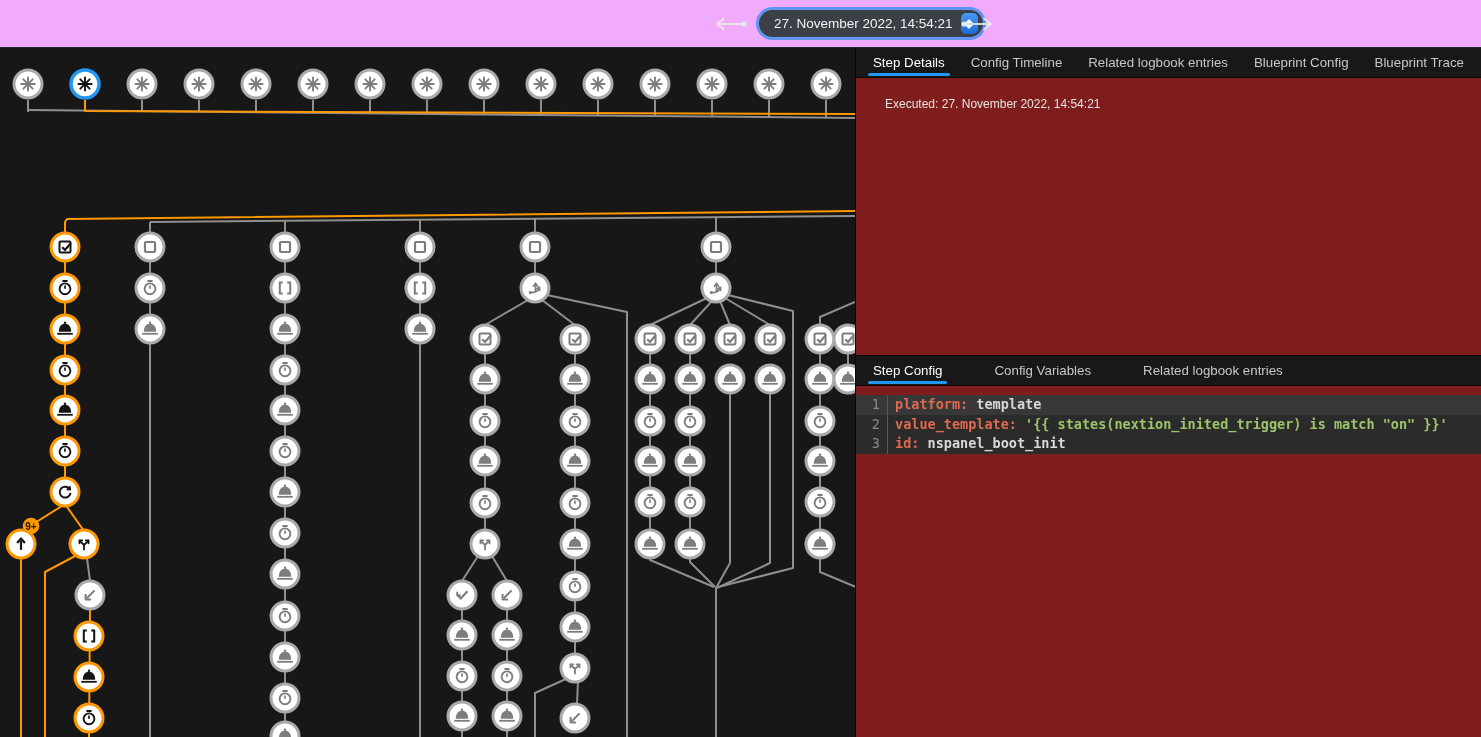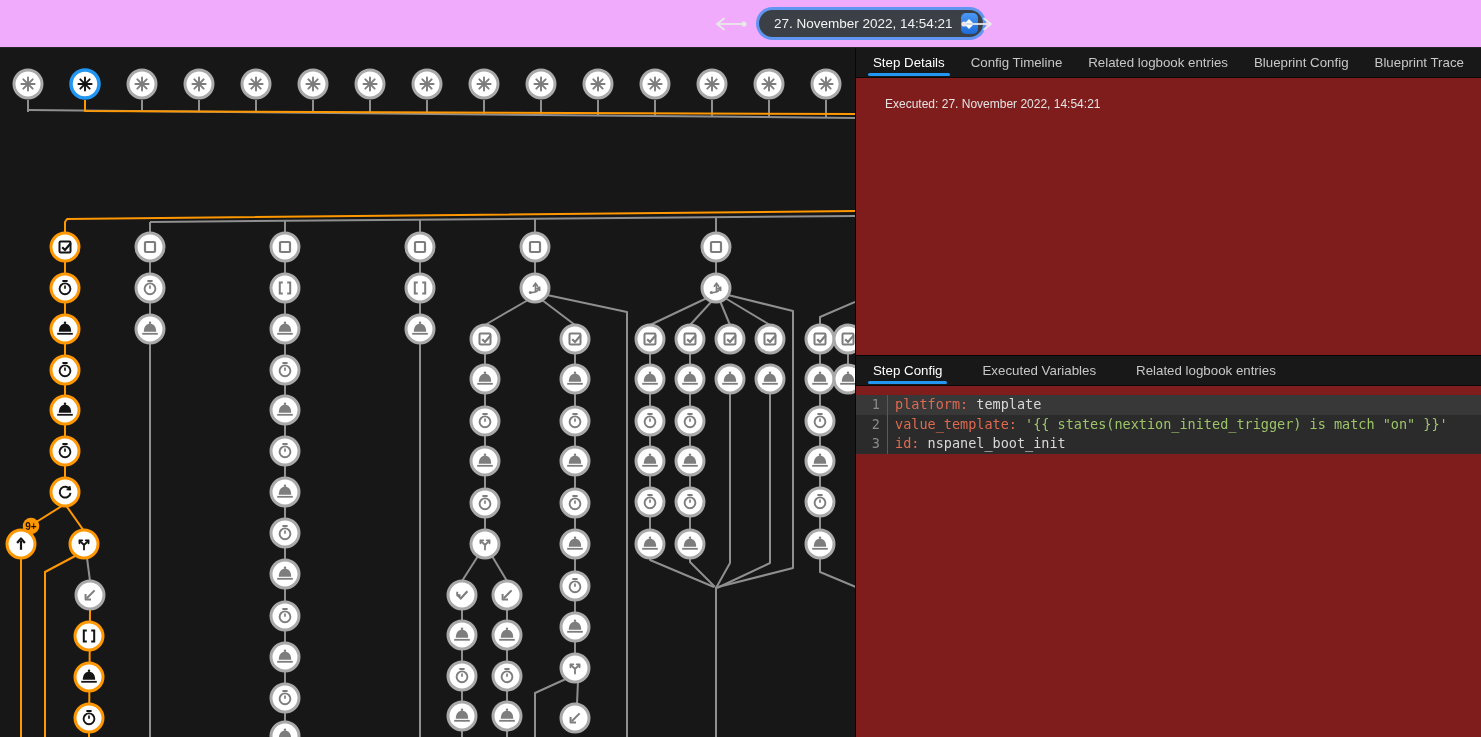--- a/index.html
+++ b/index.html
@@ -14,33 +14,33 @@
   .stepper{width:17px;height:21px;border-radius:5px;background:linear-gradient(#4b97f4,#1d6bd8);
     display:flex;flex-direction:column;align-items:center;justify-content:center;gap:2px;}
   .stepper i{display:block;width:0;height:0;border-left:4px solid transparent;border-right:4px solid transparent;}
   .stepper .up{border-bottom:4px solid #fff;}
   .stepper .dn{border-top:4px solid #fff;}
   .graph-panel{position:absolute;left:0;top:48px;width:855px;height:689px;background:#171717;}
   .right-panel{position:absolute;left:855px;top:48px;width:626px;height:689px;background:#7f1d1d;border-left:1px solid #060606;box-sizing:border-box;}
   .tabbar{height:30px;display:flex;align-items:stretch;background:#181818;border-bottom:1px solid #0a0a0a;
     font-size:13.3px;color:#c7c7c7;box-sizing:border-box;}
   .tabbar.spread{justify-content:space-between;padding:0 17px;}
-  .tabbar.leftal{justify-content:flex-start;gap:40px;padding:0 17px;}
+  .tabbar.leftal{justify-content:flex-start;gap:52px;padding:0 17px;}
   .tab{position:relative;display:flex;align-items:center;cursor:pointer;white-space:nowrap;}
   .tab.active{color:#ffffff;}
   .tab .ul{display:none;}
   .tab.active .ul{display:block;position:absolute;left:-5px;right:-5px;bottom:1px;height:3px;border-radius:2px;background:var(--accent,#2196f3);}
   .executed{padding:19px 0 0 29px;color:#e3e3e3;font-size:12px;}
   .lower-section{position:absolute;left:0;top:307px;right:0;bottom:0;border-top:1px solid #060606;}
   .code-editor{margin-top:9px;background:#2b2b2b;font-family:"DejaVu Sans Mono","Liberation Mono",monospace;
     font-size:13.5px;line-height:19.5px;color:#d8d8d8;}
   .code-row{display:flex;}
   .code-row.active-line{background:#383838;}
   .code-row .ln{width:24px;flex:0 0 24px;text-align:right;padding-right:7px;color:#8a8a8a;border-right:1px solid #5a5a5a;}
-  .code-row .lc{padding-left:7px;white-space:pre;}
+  .code-row .lc{padding-left:7px;white-space:pre;font-weight:bold;}
   .seg-key{color:var(--code-key,#e06a50);}
   .seg-plain{color:#d8d8d8;}
   .seg-string{color:var(--code-string,#9dc469);}
 </style>
 </head>
 <body>
 
 <div class="topbar">
   <button class="trace-nav-btn" style="left:710px;" title="">
     <svg width="40" height="18" viewBox="0 0 40 18">
@@ -731,21 +731,21 @@
       <div class="tab active">Step Details<span class="ul"></span></div>
       <div class="tab">Config Timeline</div>
       <div class="tab">Related logbook entries</div>
       <div class="tab">Blueprint Config</div>
       <div class="tab">Blueprint Trace</div>
     </div>
   <div class="executed">Executed: 27. November 2022, 14:54:21</div>
   <div class="lower-section">
     <div class="tabbar leftal">
         <div class="tab active">Step Config<span class="ul"></span></div>
-        <div class="tab">Executed Variables</div>
+        <div class="tab">Config Variables</div>
         <div class="tab">Related logbook entries</div>
       </div>
     <div class="code-editor">
         <div class="code-row active-line">
           <span class="ln">1</span>
           <span class="lc"><span class="seg-key">platform:</span><span class="seg-plain"> template</span></span>
         </div>
         <div class="code-row">
           <span class="ln">2</span>
           <span class="lc"><span class="seg-key">value_template:</span><span class="seg-plain"> </span><span class="seg-string">'{{ states(nextion_inited_trigger) is match "on" }}'</span></span>

